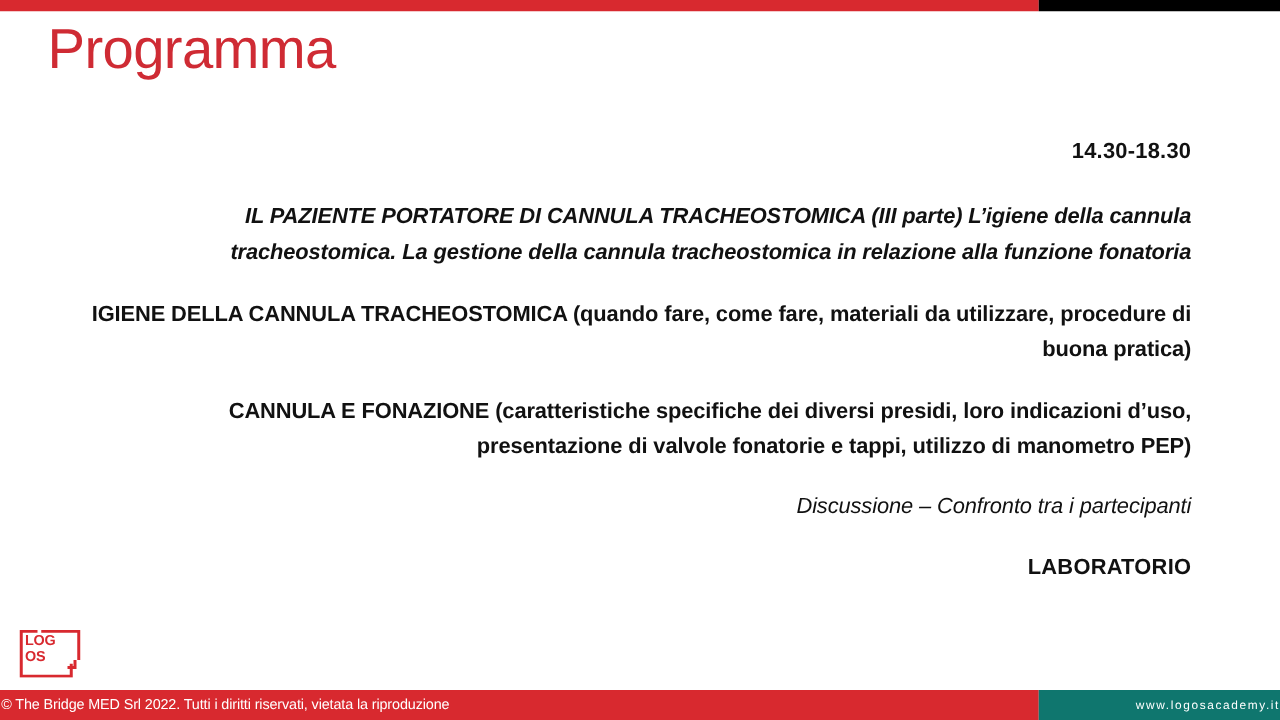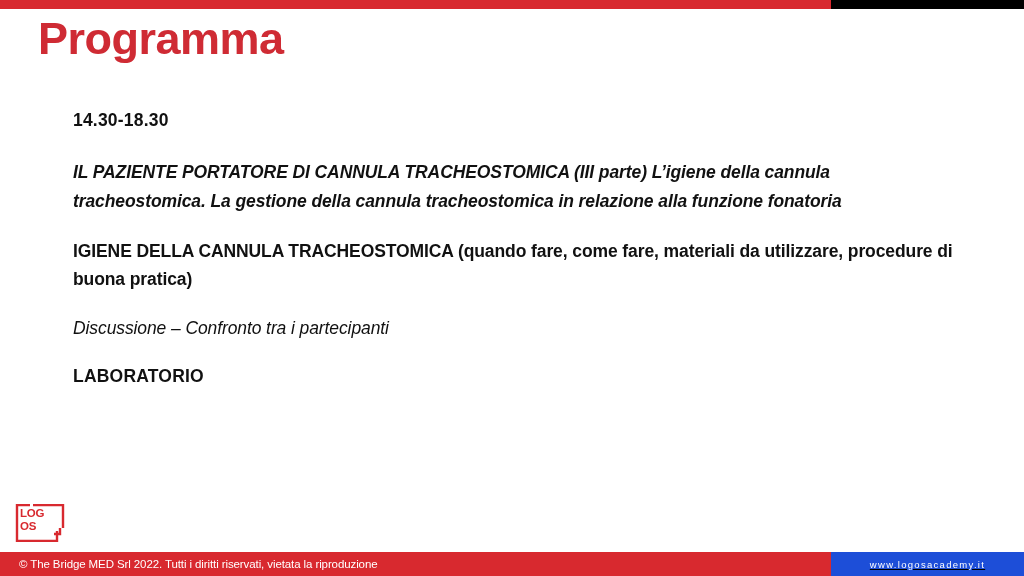--- a/index.html
+++ b/index.html
@@ -36,39 +36,40 @@
     height: 100%;
     background: #000000;
   }
 
   
   .title {
     position: absolute;
     left: 38px;
     top: 13px;
     font-size: 45px;
-    font-weight: bold;
+    font-weight: normal;
     color: #cf2b34;
     letter-spacing: -0.5px;
     line-height: 1.15;
     white-space: nowrap;
   }
 
   
   .content {
     position: absolute;
     left: 73px;
     top: 106px;
     width: 880px;
   }
   .content p {
     margin: 0 0 20px 0;
     color: #111111;
     font-size: 17.5px;
     line-height: 1.62;
+    text-align: right;
   }
   .p-time {
     font-weight: bold;
     font-size: 17px;
     letter-spacing: 0.2px;
     margin-bottom: 24px !important;
   }
   .p-heading {
     font-weight: bold;
     font-style: italic;
@@ -126,31 +127,30 @@
   .footer-red {
     width: 831px;
     height: 100%;
     background: #d8292f;
     display: flex;
     align-items: center;
   }
   .footer-red span {
     color: #ffffff;
     font-size: 11.5px;
-    padding-left: 19px;
+    padding-left: 1px;
     letter-spacing: -0.1px;
   }
   .footer-black {
     flex: 1;
     height: 100%;
-    background: #1d4ed8;
+    background: #0f766e;
     display: flex;
     align-items: center;
-    justify-content: center;
-    text-decoration: underline;
+    justify-content: flex-end;
   }
   .footer-black span {
     color: #ffffff;
     font-size: 9.5px;
     letter-spacing: 1.3px;
   }
 </style>
 </head>
 <body>
 
@@ -160,20 +160,21 @@
     <div class="topbar-red"></div>
     <div class="topbar-black"></div>
   </div>
 
   <div class="title">Programma</div>
 
   <div class="content">
     <p class="p-time">14.30-18.30</p>
     <p class="p-heading">IL PAZIENTE PORTATORE DI CANNULA TRACHEOSTOMICA (III parte) L’igiene della cannula tracheostomica.  La gestione della cannula tracheostomica in relazione alla funzione fonatoria</p>
     <p class="p-body">IGIENE DELLA CANNULA TRACHEOSTOMICA (quando fare, come fare, materiali da utilizzare, procedure di buona pratica)</p>
+    <p class="p-body">CANNULA E FONAZIONE (caratteristiche specifiche dei diversi presidi, loro indicazioni d’uso, presentazione di valvole fonatorie e tappi, utilizzo di manometro PEP)</p>
     <p class="p-italic">Discussione – Confronto tra i partecipanti</p>
     <p class="p-lab">LABORATORIO</p>
   </div>
 
   <div class="logo">
     <svg class="logo-frame" viewBox="0 0 52 38" xmlns="http://www.w3.org/2000/svg">
       <path d="M16 1 H3 V37 H43 V27" fill="none" stroke="#d8292f" stroke-width="2.4"></path>
       <path d="M19 1 H49 V24" fill="none" stroke="#d8292f" stroke-width="2.4"></path>
       <path d="M40 30 L46 30 L46 24" fill="none" stroke="#d8292f" stroke-width="2.4"></path>
     </svg>

